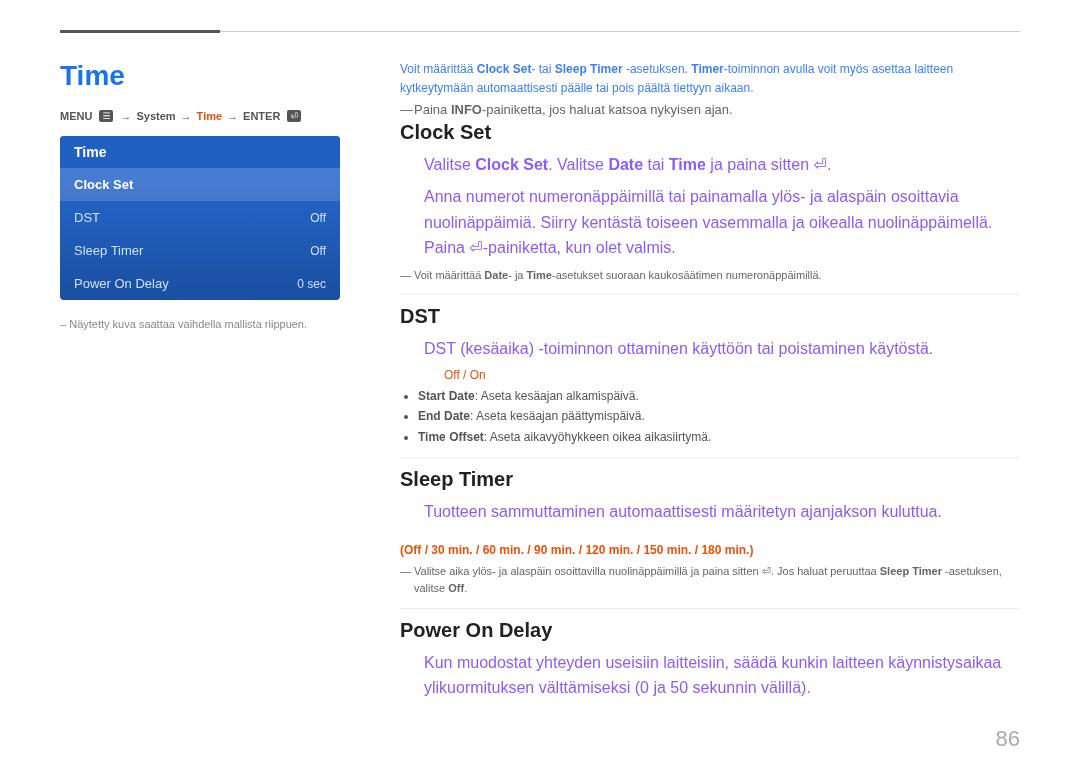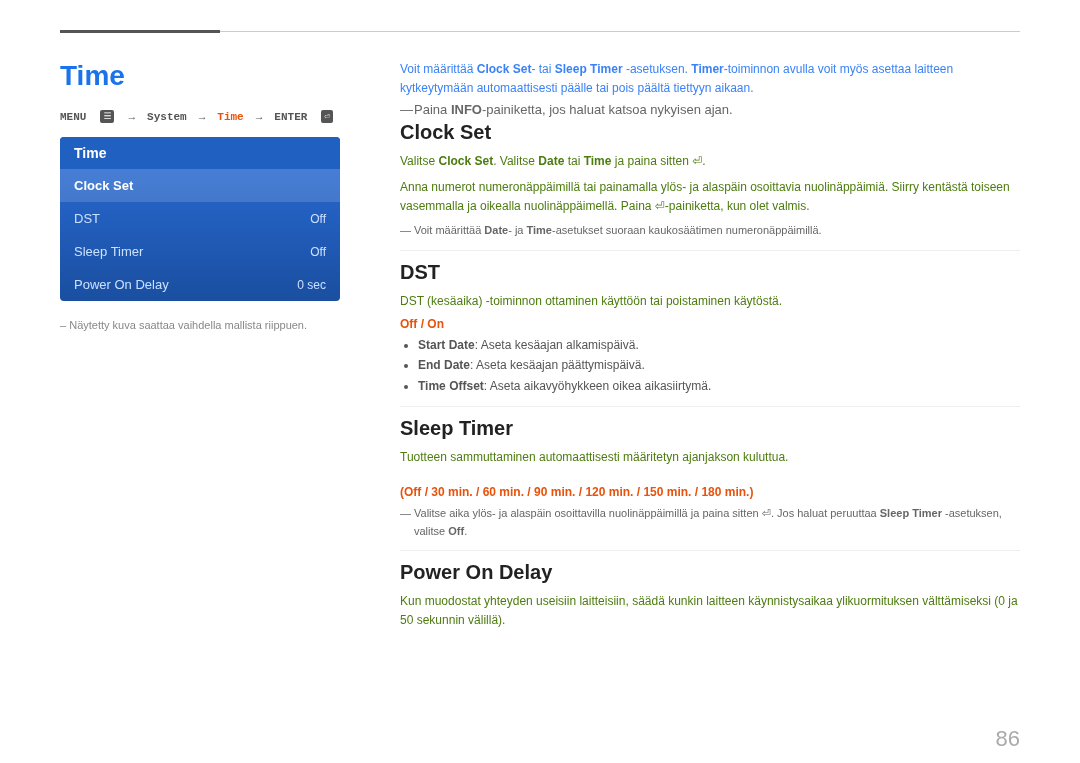--- a/index.html
+++ b/index.html
@@ -56,22 +56,21 @@
       color: #1a73e8;
       margin-bottom: 18px;
     }
 
     .menu-path {
       font-size: 11px;
       color: #555;
       margin-bottom: 14px;
       display: flex;
       align-items: center;
-      gap: 12px;
-      font-family: Liberation Mono, monospace;
+      gap: 5px;
     }
     .menu-path .bold {
       font-weight: bold;
     }
     .menu-path .orange {
       color: #e8520a;
       font-weight: bold;
     }
 
     
@@ -142,31 +141,33 @@
 
     .section-title {
       font-size: 20px;
       font-weight: bold;
       color: #222;
       margin-bottom: 8px;
       margin-top: 4px;
     }
 
     .section-body {
-      font-size: 12px;
-      color: #4d7c0f;
+      font-size: 16px;
+      color: #8b5cf6;
       line-height: 1.6;
       margin-bottom: 6px;
+      margin-left: 24px;
     }
 
     .orange-label {
       color: #e8520a;
-      font-weight: bold;
+      font-weight: normal;
       font-size: 12px;
       margin-bottom: 4px;
+      margin-left: 44px;
     }
 
     .bullet-list {
       margin-left: 18px;
       margin-bottom: 8px;
     }
     .bullet-list li {
       font-size: 12px;
       color: #555;
       line-height: 1.7;

